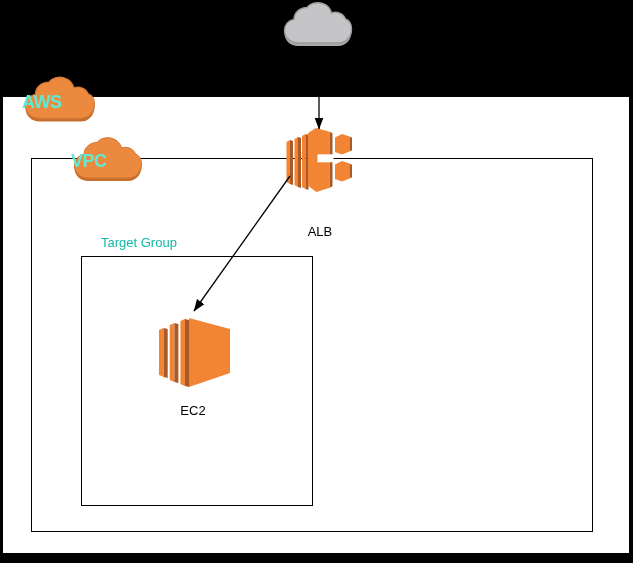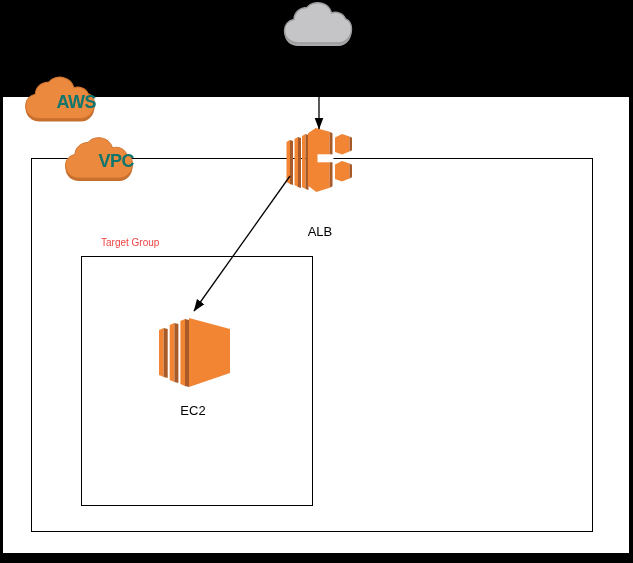--- a/index.html
+++ b/index.html
@@ -27,37 +27,37 @@
     border: 1px solid #000000; box-sizing: border-box;
     background: transparent;
   }
 
   
   .node-label {
     color: #000000; font-size: 13px; line-height: 14px;
     text-align: center; white-space: nowrap;
   }
   .tg-label {
-    left: 101px; top: 236px; color: #ef4444;
-    font-size: 10px; line-height: 14px; white-space: nowrap;
+    left: 101px; top: 236px; color: #14b8a6;
+    font-size: 13px; line-height: 14px; white-space: nowrap;
   }
   .alb-label { left: 280px; top: 197px; width: 80px; margin-top: 28px; }
   .ec2-label { left: 153px; top: 404px; width: 80px; }
 
   
   .cloud { overflow: visible; }
   .badge-label {
     position: absolute; left: 0; right: 0; top: 17px;
-    text-align: right; color: #0f766e;
+    text-align: left; color: #5eead4;
     font-weight: bold; font-size: 18px; line-height: 18px;
     letter-spacing: -0.5px;
   }
   .internet-cloud { left: 281px; top: 2px; width: 72px; height: 48px; }
   .aws-cloud     { left: 22px;  top: 76px; width: 74px; height: 48px; }
-  .vpc-cloud     { left: 62px;  top: 135px; width: 72px; height: 50px; }
+  .vpc-cloud     { left: 71px;  top: 135px; width: 72px; height: 50px; }
 
   .alb-icon-box { left: 286px; top: 128px; width: 66px; height: 64px; }
   .ec2-icon-box { left: 159px; top: 318px; width: 71px; height: 70px; }
 
   .arrow-layer { left: 0; top: 0; pointer-events: none; }
 </style>
 </head>
 <body>
 
 <div class="abs aws-box"></div>

